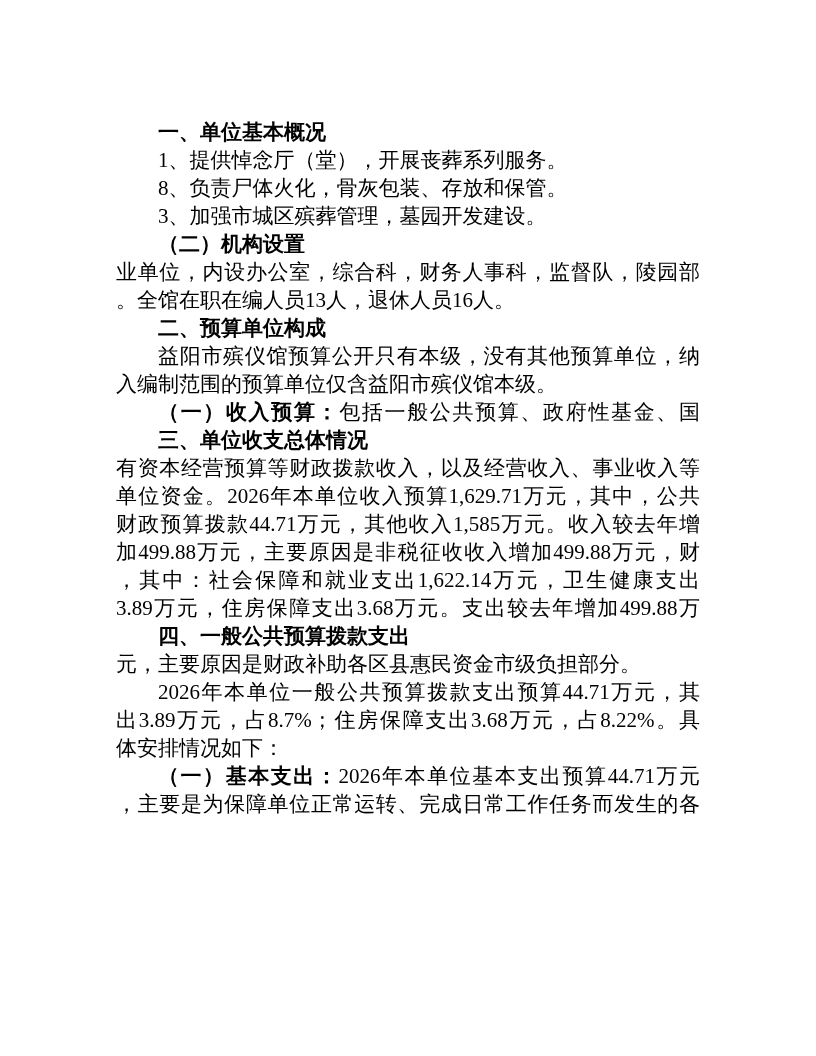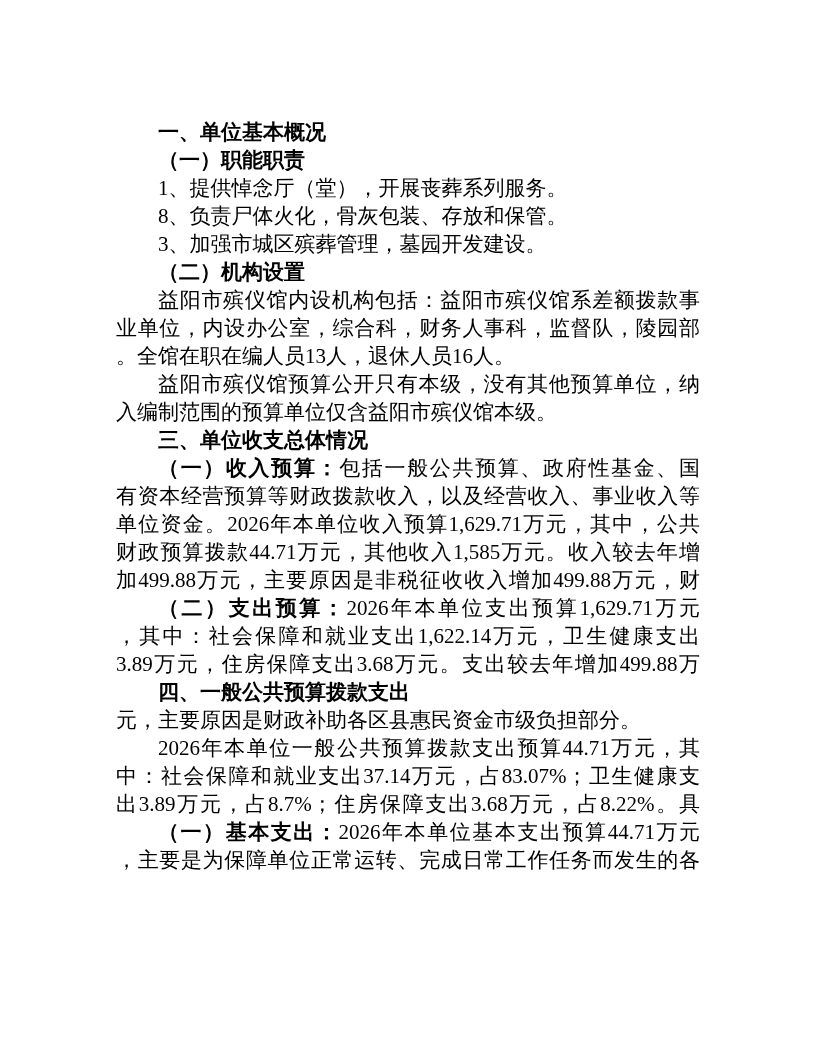--- a/index.html
+++ b/index.html
@@ -42,40 +42,38 @@
     font-weight: bold;
     font-family: Liberation Mono, monospace;
   }
 </style>
 </head>
 <body>
 
 <div class="page">
   <div class="content">
       <div class="line ind"><b>一、单位基本概况</b></div>
-      <div class="line ind"><b>（一）职能职责</b></div>
       <div class="line ind"><span>1、提供悼念厅（堂），开展丧葬系列服务。</span></div>
       <div class="line ind"><span>8、负责尸体火化，骨灰包装、存放和保管。</span></div>
       <div class="line ind"><span>3、加强市城区殡葬管理，墓园开发建设。</span></div>
       <div class="line ind"><b>（二）机构设置</b></div>
-      <div class="line j ind"><span>益阳市殡仪馆内设机构包括：益阳市殡仪馆系差额拨款事</span></div>
       <div class="line j"><span>业单位，内设办公室，综合科，财务人事科，监督队，陵园部</span></div>
       <div class="line"><span>。全馆在职在编人员13人，退休人员16人。</span></div>
+      <div class="line ind"><b>二、预算单位构成</b></div>
       <div class="line j ind"><span>益阳市殡仪馆预算公开只有本级，没有其他预算单位，纳</span></div>
       <div class="line"><span>入编制范围的预算单位仅含益阳市殡仪馆本级。</span></div>
+      <div class="line j ind"><b>（一）收入预算：</b><span>包括一般公共预算、政府性基金、国</span></div>
       <div class="line ind"><b>三、单位收支总体情况</b></div>
-      <div class="line j ind"><b>（一）收入预算：</b><span>包括一般公共预算、政府性基金、国</span></div>
       <div class="line j"><span>有资本经营预算等财政拨款收入，以及经营收入、事业收入等</span></div>
       <div class="line j"><span>单位资金。2026年本单位收入预算1,629.71万元，其中，公共</span></div>
       <div class="line j"><span>财政预算拨款44.71万元，其他收入1,585万元。收入较去年增</span></div>
       <div class="line j"><span>加499.88万元，主要原因是非税征收收入增加499.88万元，财</span></div>
-      <div class="line j ind"><b>（二）支出预算：</b><span>2026年本单位支出预算1,629.71万元</span></div>
       <div class="line j"><span>，其中：社会保障和就业支出1,622.14万元，卫生健康支出</span></div>
       <div class="line j"><span>3.89万元，住房保障支出3.68万元。支出较去年增加499.88万</span></div>
       <div class="line ind"><b>四、一般公共预算拨款支出</b></div>
       <div class="line"><span>元，主要原因是财政补助各区县惠民资金市级负担部分。</span></div>
       <div class="line j ind"><span>2026年本单位一般公共预算拨款支出预算44.71万元，其</span></div>
-      <div class="line j"><span>中：社会保障和就业支出37.14万元，占83.07%；卫生健康支</span></div>
       <div class="line j"><span>出3.89万元，占8.7%；住房保障支出3.68万元，占8.22%。具</span></div>
+      <div class="line"><span>体安排情况如下：</span></div>
       <div class="line j ind"><b>（一）基本支出：</b><span>2026年本单位基本支出预算44.71万元</span></div>
       <div class="line j"><span>，主要是为保障单位正常运转、完成日常工作任务而发生的各</span></div>
     </div>
 </div>
 
 </body></html>

